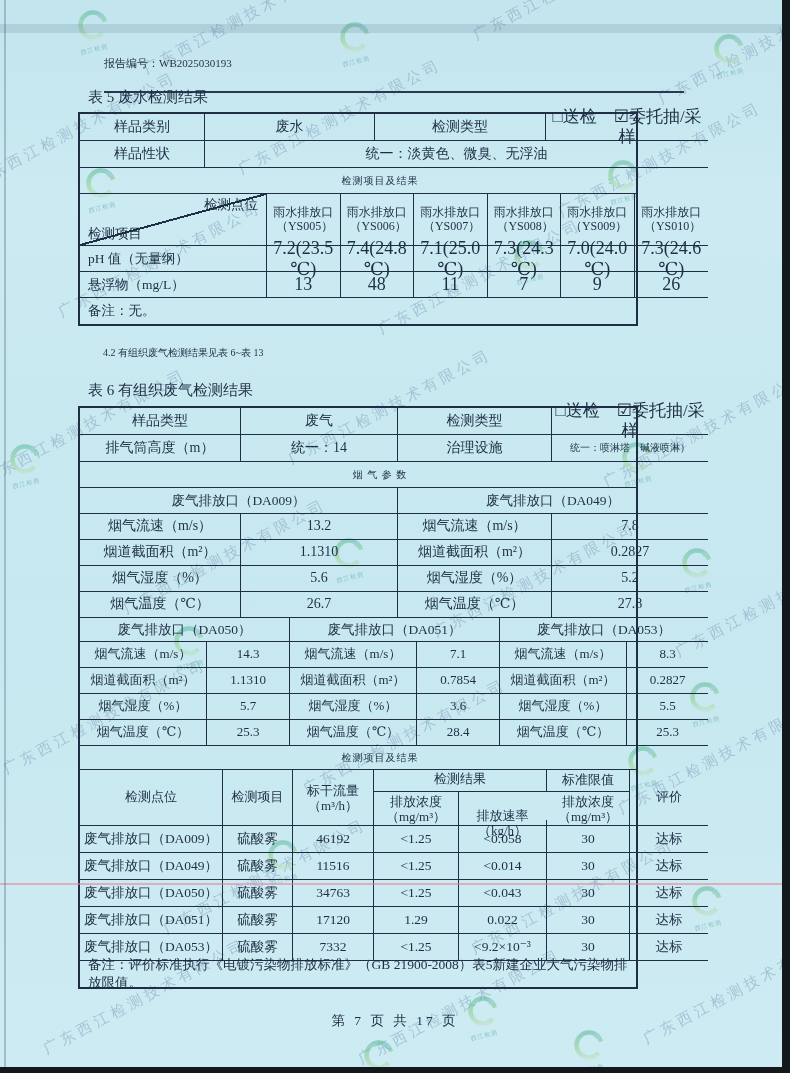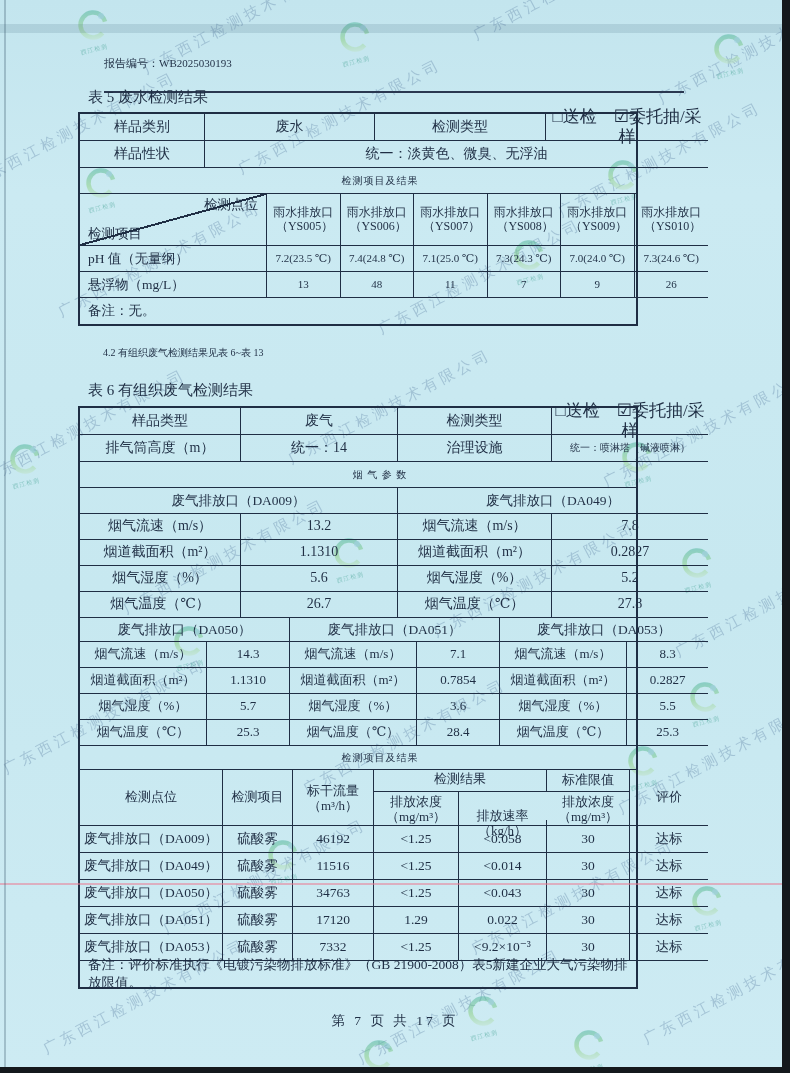--- a/index.html
+++ b/index.html
@@ -60,21 +60,21 @@
   .no-bb{border-bottom:none !important;}
   .pre{white-space:pre-line;}
   .tight{font-size:10px;}
   .cb{font-size:17px;}
   .fullrow{height:26px;display:flex;align-items:center;justify-content:center;border-bottom:1.5px solid var(--ink);font-size:10px;letter-spacing:1px;padding-left:44px;}
   .noterow{height:26px;display:flex;align-items:center;border-bottom:1.5px solid var(--ink);padding-left:8px;font-size:13.5px;}
   
   #t5-a{grid-template-columns:125px 170px 171px 162px;grid-template-rows:27px 27px;}
   #t5-matrix{grid-template-columns:187px 73.5px 73.5px 73.5px 73.5px 73.5px 73.5px;grid-template-rows:52px 26px 26px;}
   #t5-matrix .pt{font-size:12px;text-align:right;}
-  #t5-matrix .val{font-size:11px;}
+  #t5-matrix .val{font-size:18px;}
   #t5-matrix .lbl{font-size:13.5px;}
   .corner{
     position:relative;padding:0;
     background-image:linear-gradient(to bottom right,transparent calc(50% - 1px),var(--ink) calc(50% - 1px),var(--ink) calc(50% + 1px),transparent calc(50% + 1px));
   }
   .corner .c-top{position:absolute;top:3px;right:8px;font-size:13.5px;}
   .corner .c-bot{position:absolute;bottom:3px;left:8px;font-size:13.5px;}
   
   #t6-b{grid-template-columns:161px 157px 154px 156px;grid-template-rows:27px 27px;}
   #t6-two{grid-template-columns:161px 157px 154px 156px;grid-template-rows:26px;grid-auto-rows:26px;}

